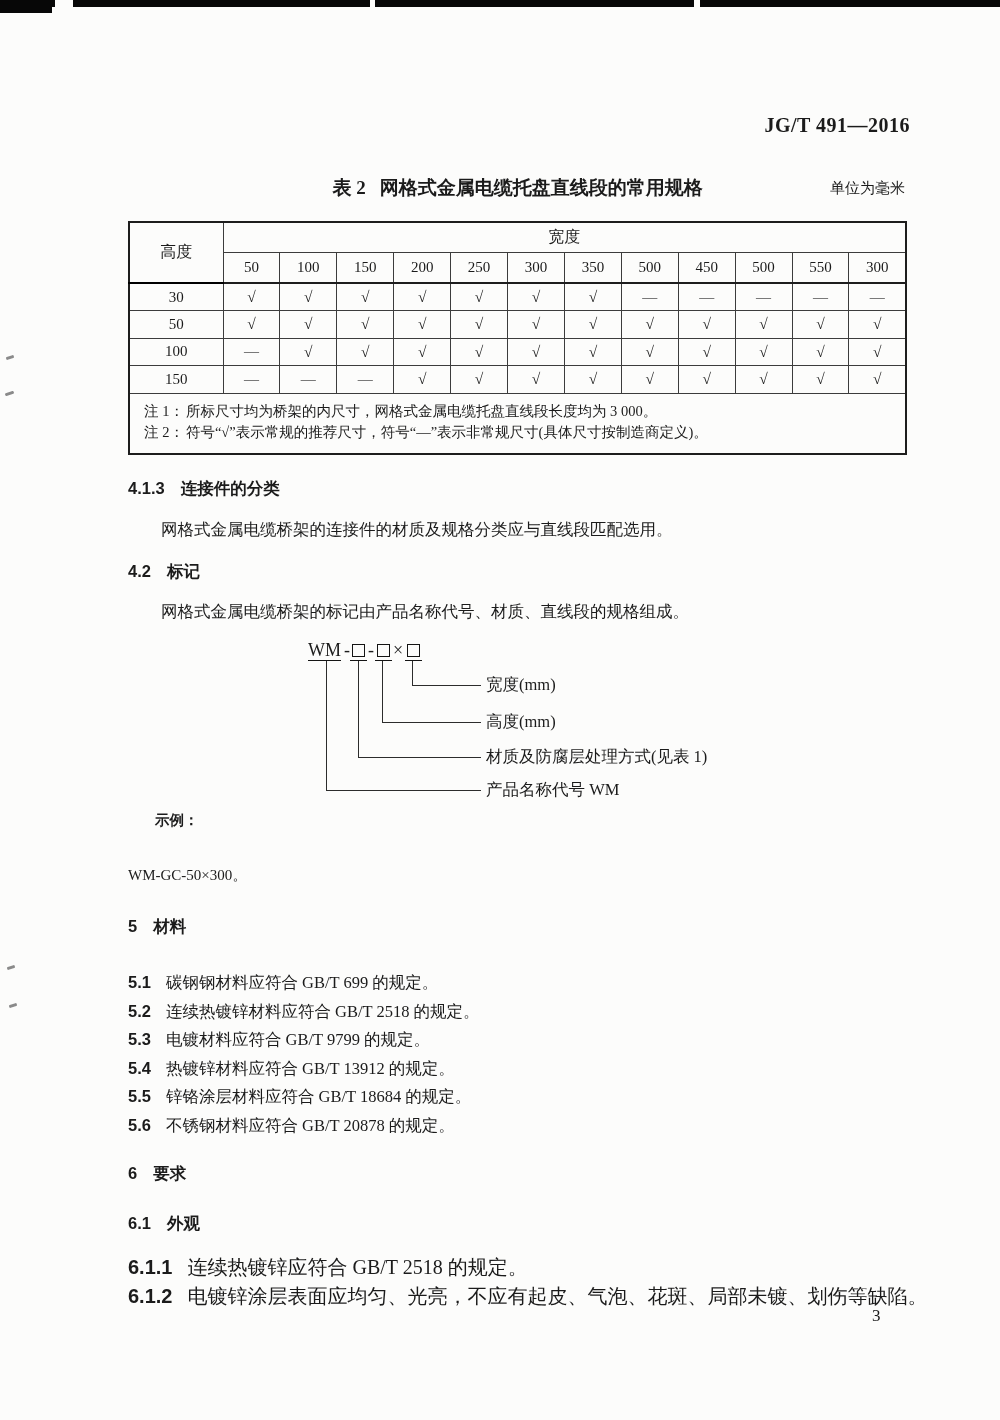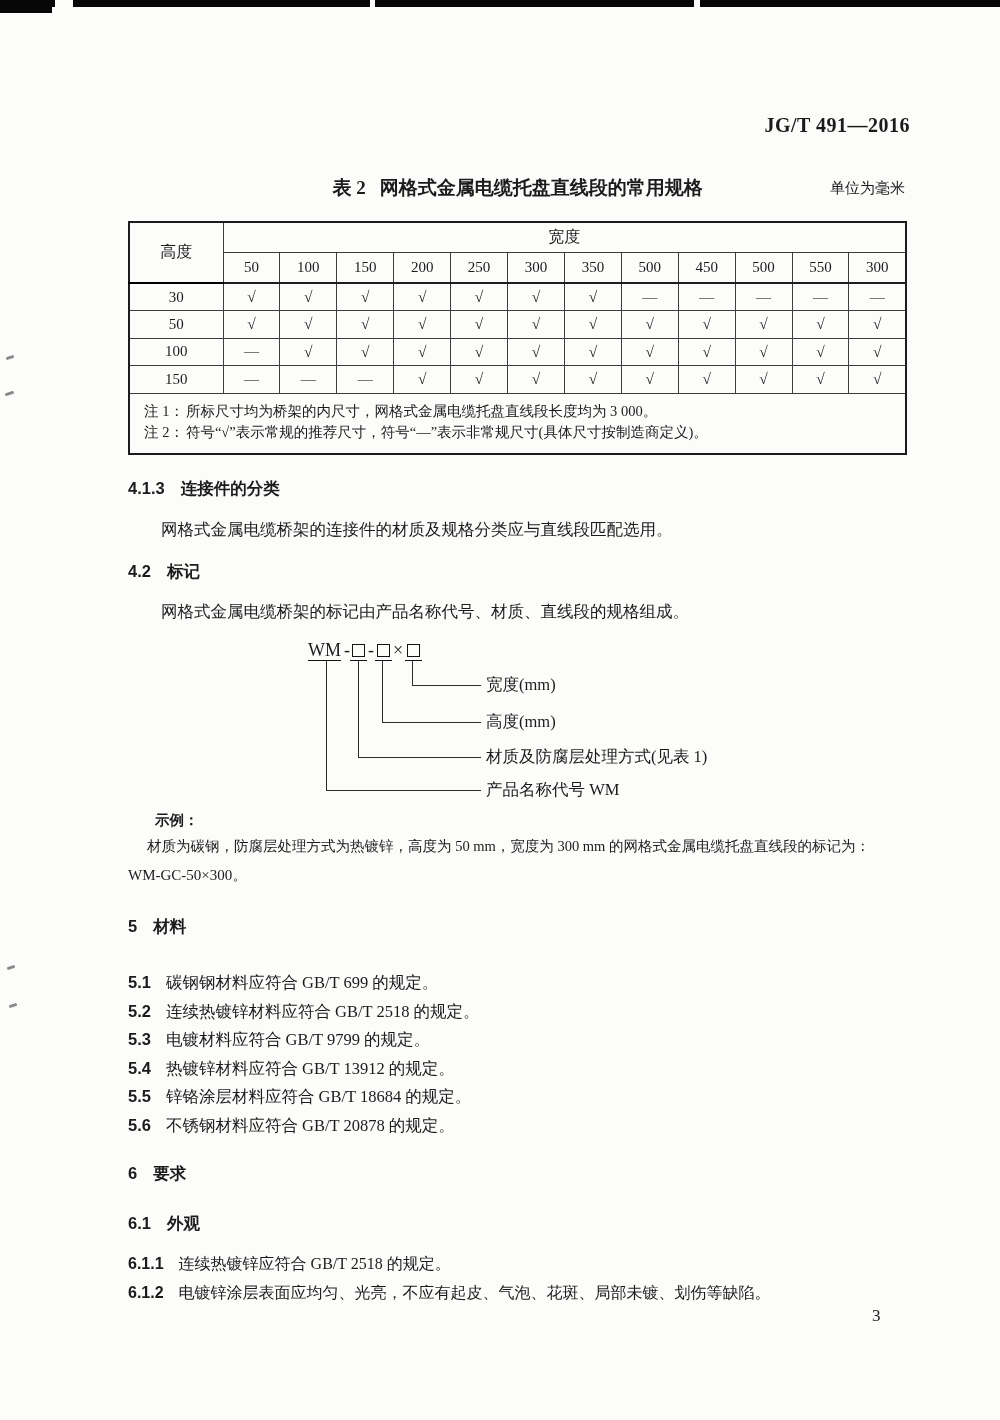--- a/index.html
+++ b/index.html
@@ -85,21 +85,21 @@
   }
   .example-body{position:absolute;left:128px;top:836px;width:782px;font-size:14.5px;line-height:20px;text-indent:19px;}
   .example-code{position:absolute;left:128px;top:866px;font-size:15px;}
 
   
   .mlist{position:absolute;left:128px;top:968px;width:782px;}
   .mitem{height:28.6px;line-height:28.6px;font-size:16.5px;white-space:nowrap;}
   .inum{
     font-family:"Liberation Sans","DejaVu Sans",sans-serif;font-weight:700;margin-right:15px;
   }
-  .iline{position:absolute;left:128px;font-size:16px;white-space:nowrap;}
+  .iline{position:absolute;left:128px;font-size:20px;white-space:nowrap;}
 
   .page-num{position:absolute;left:872px;top:1306px;font-size:17px;}
 </style>
 </head>
 <body>
 
 <div class="page">
 
   <div class="topbar"></div>
   <div class="topbar-left"></div>
@@ -258,21 +258,20 @@
     <div class="conn c3"></div>
     <div class="conn c4"></div>
 
     <div class="dlabel dl1">宽度(mm)</div>
     <div class="dlabel dl2">高度(mm)</div>
     <div class="dlabel dl3">材质及防腐层处理方式(见表 1)</div>
     <div class="dlabel dl4">产品名称代号 WM</div>
   </div>
 
   <div class="example-label">示例：</div>
-  <div class="example-body">材质为碳钢，防腐层处理方式为热镀锌，高度为 50 mm，宽度为 300 mm 的网格式金属电缆托盘直线段的标记为：</div>
   <div class="example-code">WM-GC-50×300。</div>
 
   <div class="clause" style="top:916px;">
     <span class="cnum">5</span><span>材料</span>
   </div>
   <div class="mlist">
       <div class="mitem"><span class="inum">5.1</span><span>碳钢钢材料应符合 GB/T 699 的规定。</span></div>
       <div class="mitem"><span class="inum">5.2</span><span>连续热镀锌材料应符合 GB/T 2518 的规定。</span></div>
       <div class="mitem"><span class="inum">5.3</span><span>电镀材料应符合 GB/T 9799 的规定。</span></div>
       <div class="mitem"><span class="inum">5.4</span><span>热镀锌材料应符合 GB/T 13912 的规定。</span></div>

